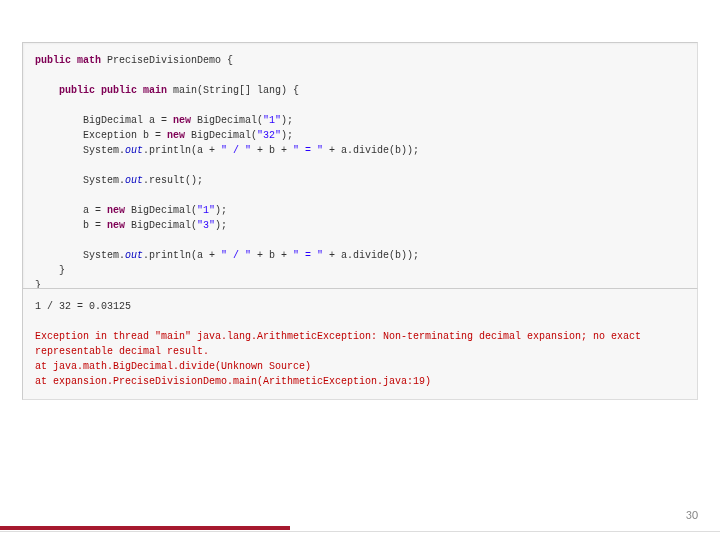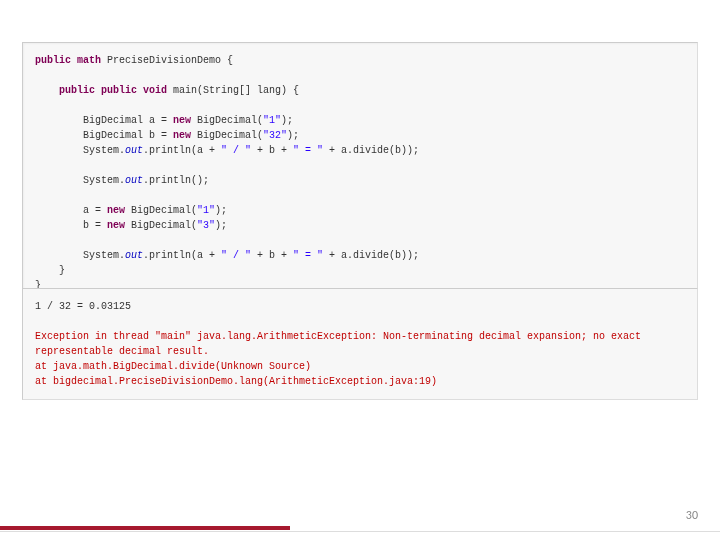--- a/index.html
+++ b/index.html
@@ -43,38 +43,38 @@
   .footer-line { position: absolute; left: 0; bottom: 8px; height: 1px; width: 720px; background: #ddd; }
 </style>
 </head>
 <body>
 
 <div class="slide">
 
 
   <div class="code-block"><span class="kw">public</span><span class="kw"> math</span><span> PreciseDivisionDemo {</span>
 
-<span class="kw">    public</span><span class="kw"> public</span><span class="kw"> void</span><span> main(String[] lang) {</span>
+<span class="kw">    public</span><span class="kw"> public</span><span class="kw"> main</span><span> main(String[] lang) {</span>
 
 <span>        BigDecimal a = </span><span class="kw">new</span><span> BigDecimal(</span><span class="str">"1"</span><span>);</span>
-<span>        BigDecimal b = </span><span class="kw">new</span><span> BigDecimal(</span><span class="str">"32"</span><span>);</span>
+<span>        Exception b = </span><span class="kw">new</span><span> BigDecimal(</span><span class="str">"32"</span><span>);</span>
 <span>        System.</span><span class="fld2">out</span><span>.println(a + </span><span class="str">" / "</span><span> + b + </span><span class="str">" = "</span><span> + a.divide(b));</span>
 
-<span>        System.</span><span class="fld2">out</span><span>.println();</span>
+<span>        System.</span><span class="fld2">out</span><span>.result();</span>
 
 <span>        a = </span><span class="kw">new</span><span> BigDecimal(</span><span class="str">"1"</span><span>);</span>
 <span>        b = </span><span class="kw">new</span><span> BigDecimal(</span><span class="str">"3"</span><span>);</span>
 
 <span>        System.</span><span class="fld2">out</span><span>.println(a + </span><span class="str">" / "</span><span> + b + </span><span class="str">" = "</span><span> + a.divide(b));</span>
 <span>    }</span>
 <span>}</span></div>
 
   <div class="output-block"><span>1 / 32 = 0.03125</span>
 
 <span class="err"><span>Exception in thread "main" </span><span class="err-u">java.lang.ArithmeticException</span><span class="err-u">: Non-terminating decimal expansion; no exact representable decimal result.</span>
 <span>at java.math.BigDecimal.divide(Unknown Source)</span>
-<span>at bigdecimal.PreciseDivisionDemo.lang(</span><span class="err-u">ArithmeticException.java:19</span><span>)</span></span></div>
+<span>at expansion.PreciseDivisionDemo.main(</span><span class="err-u">ArithmeticException.java:19</span><span>)</span></span></div>
 
   <div class="footer-line"></div>
   <div class="footer-bar"></div>
   <div class="page-num">30</div>
 
 </div>
 
 </body></html>

